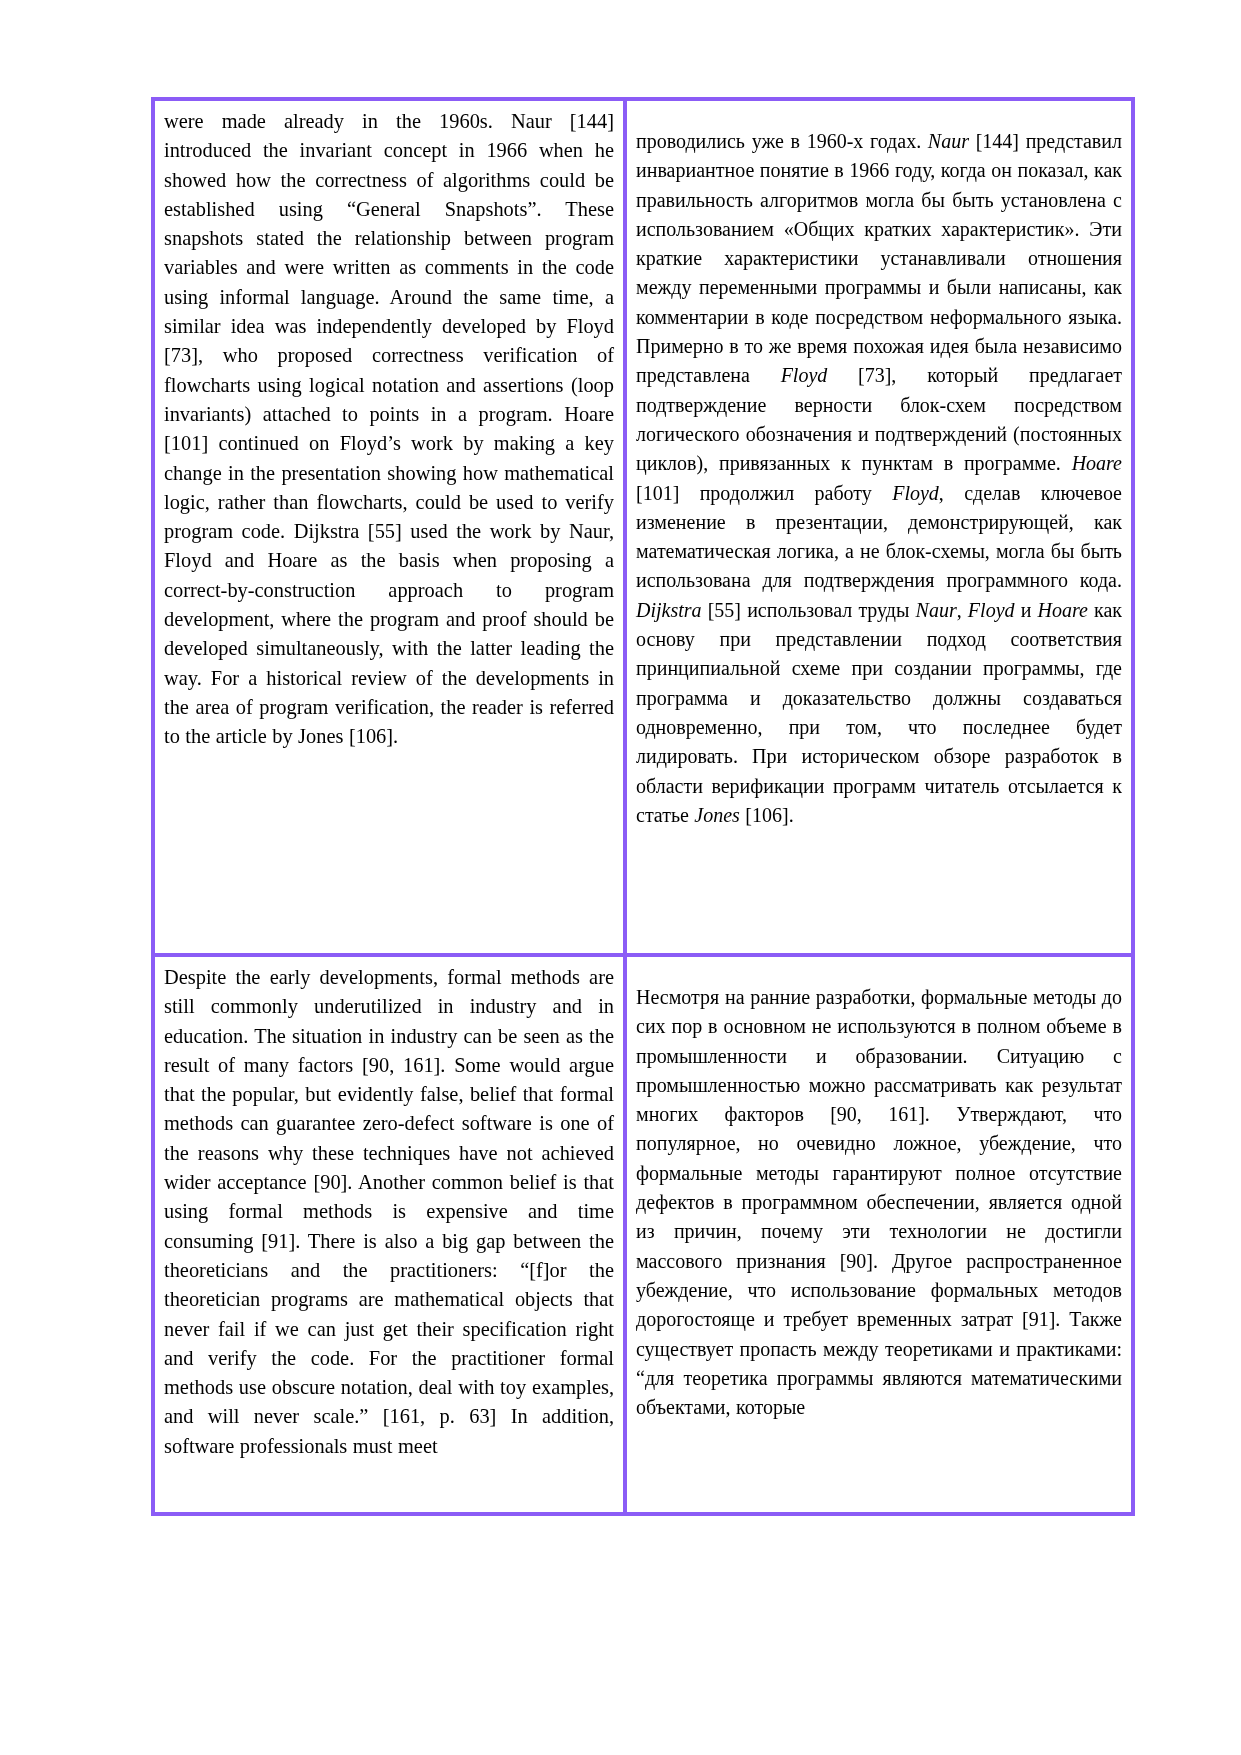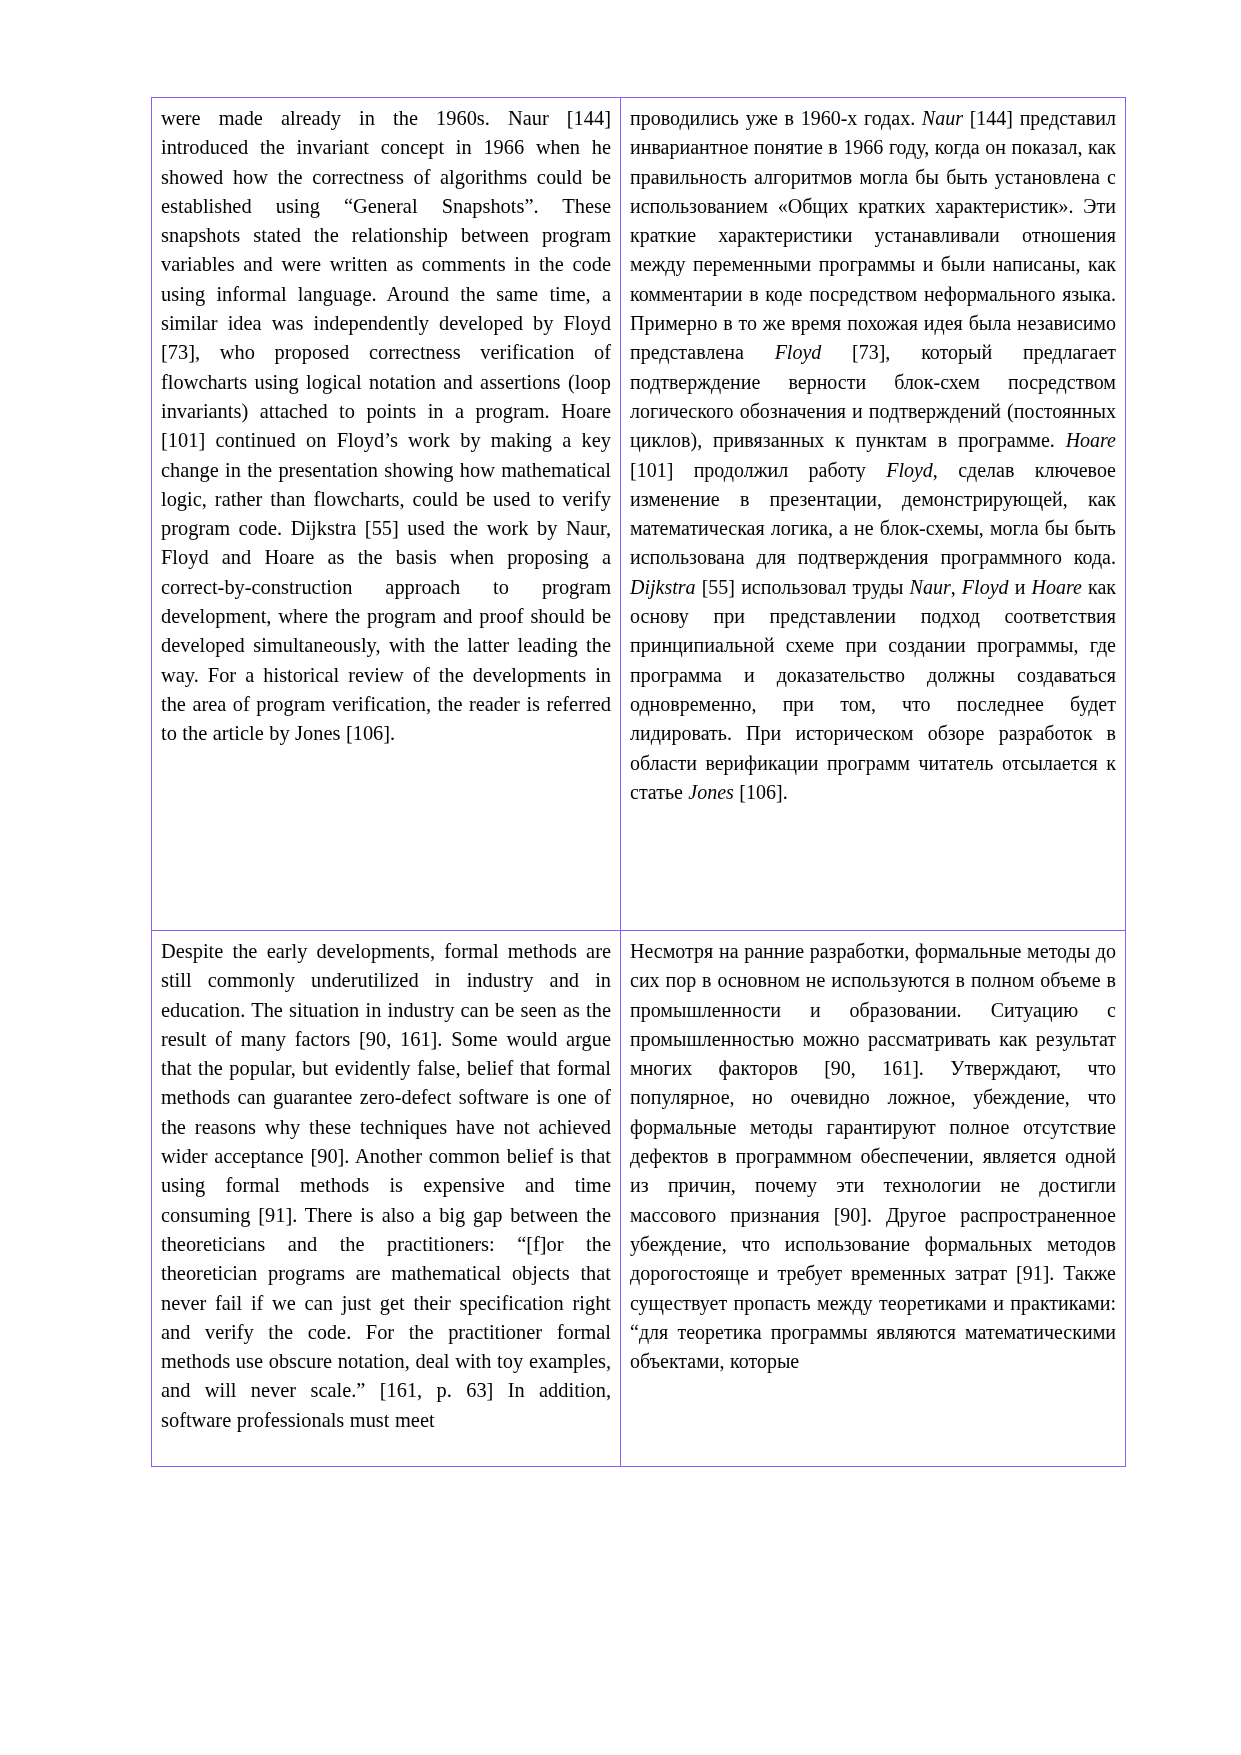--- a/index.html
+++ b/index.html
@@ -25,39 +25,40 @@
     left: 151px;
     top: 97px;
     width: 936px;
   }
   table.bi-table {
     border-collapse: collapse;
     width: 936px;
     table-layout: fixed;
   }
   table.bi-table td {
-    border: 1px solid #8b5cf6;
+    border: 4px solid #8b5cf6;
     vertical-align: top;
     padding: 6px 9px 4px 9px;
   }
   td.col-en { width: 450px; }
   td.col-ru { width: 486px; }
 
   p.para {
     margin: 0;
     text-align: justify;
     text-justify: inter-word;
     font-size: 20.4px;
     line-height: 29.3px;
     hyphens: none;
     word-spacing: 0.02em;
   }
   p.para.ru {
     font-size: 20.0px;
     line-height: 29.3px;
+    margin-top: 20px;
   }
   .it { font-style: italic; }
 
   
   .cell-inner { min-height: 1px; }
   .row1 td.col-en .cell-inner { height: 822px; }
   .row1 td.col-ru .cell-inner { height: 822px; }
   .row2 td .cell-inner { height: 525px; }
 </style>
 </head>

